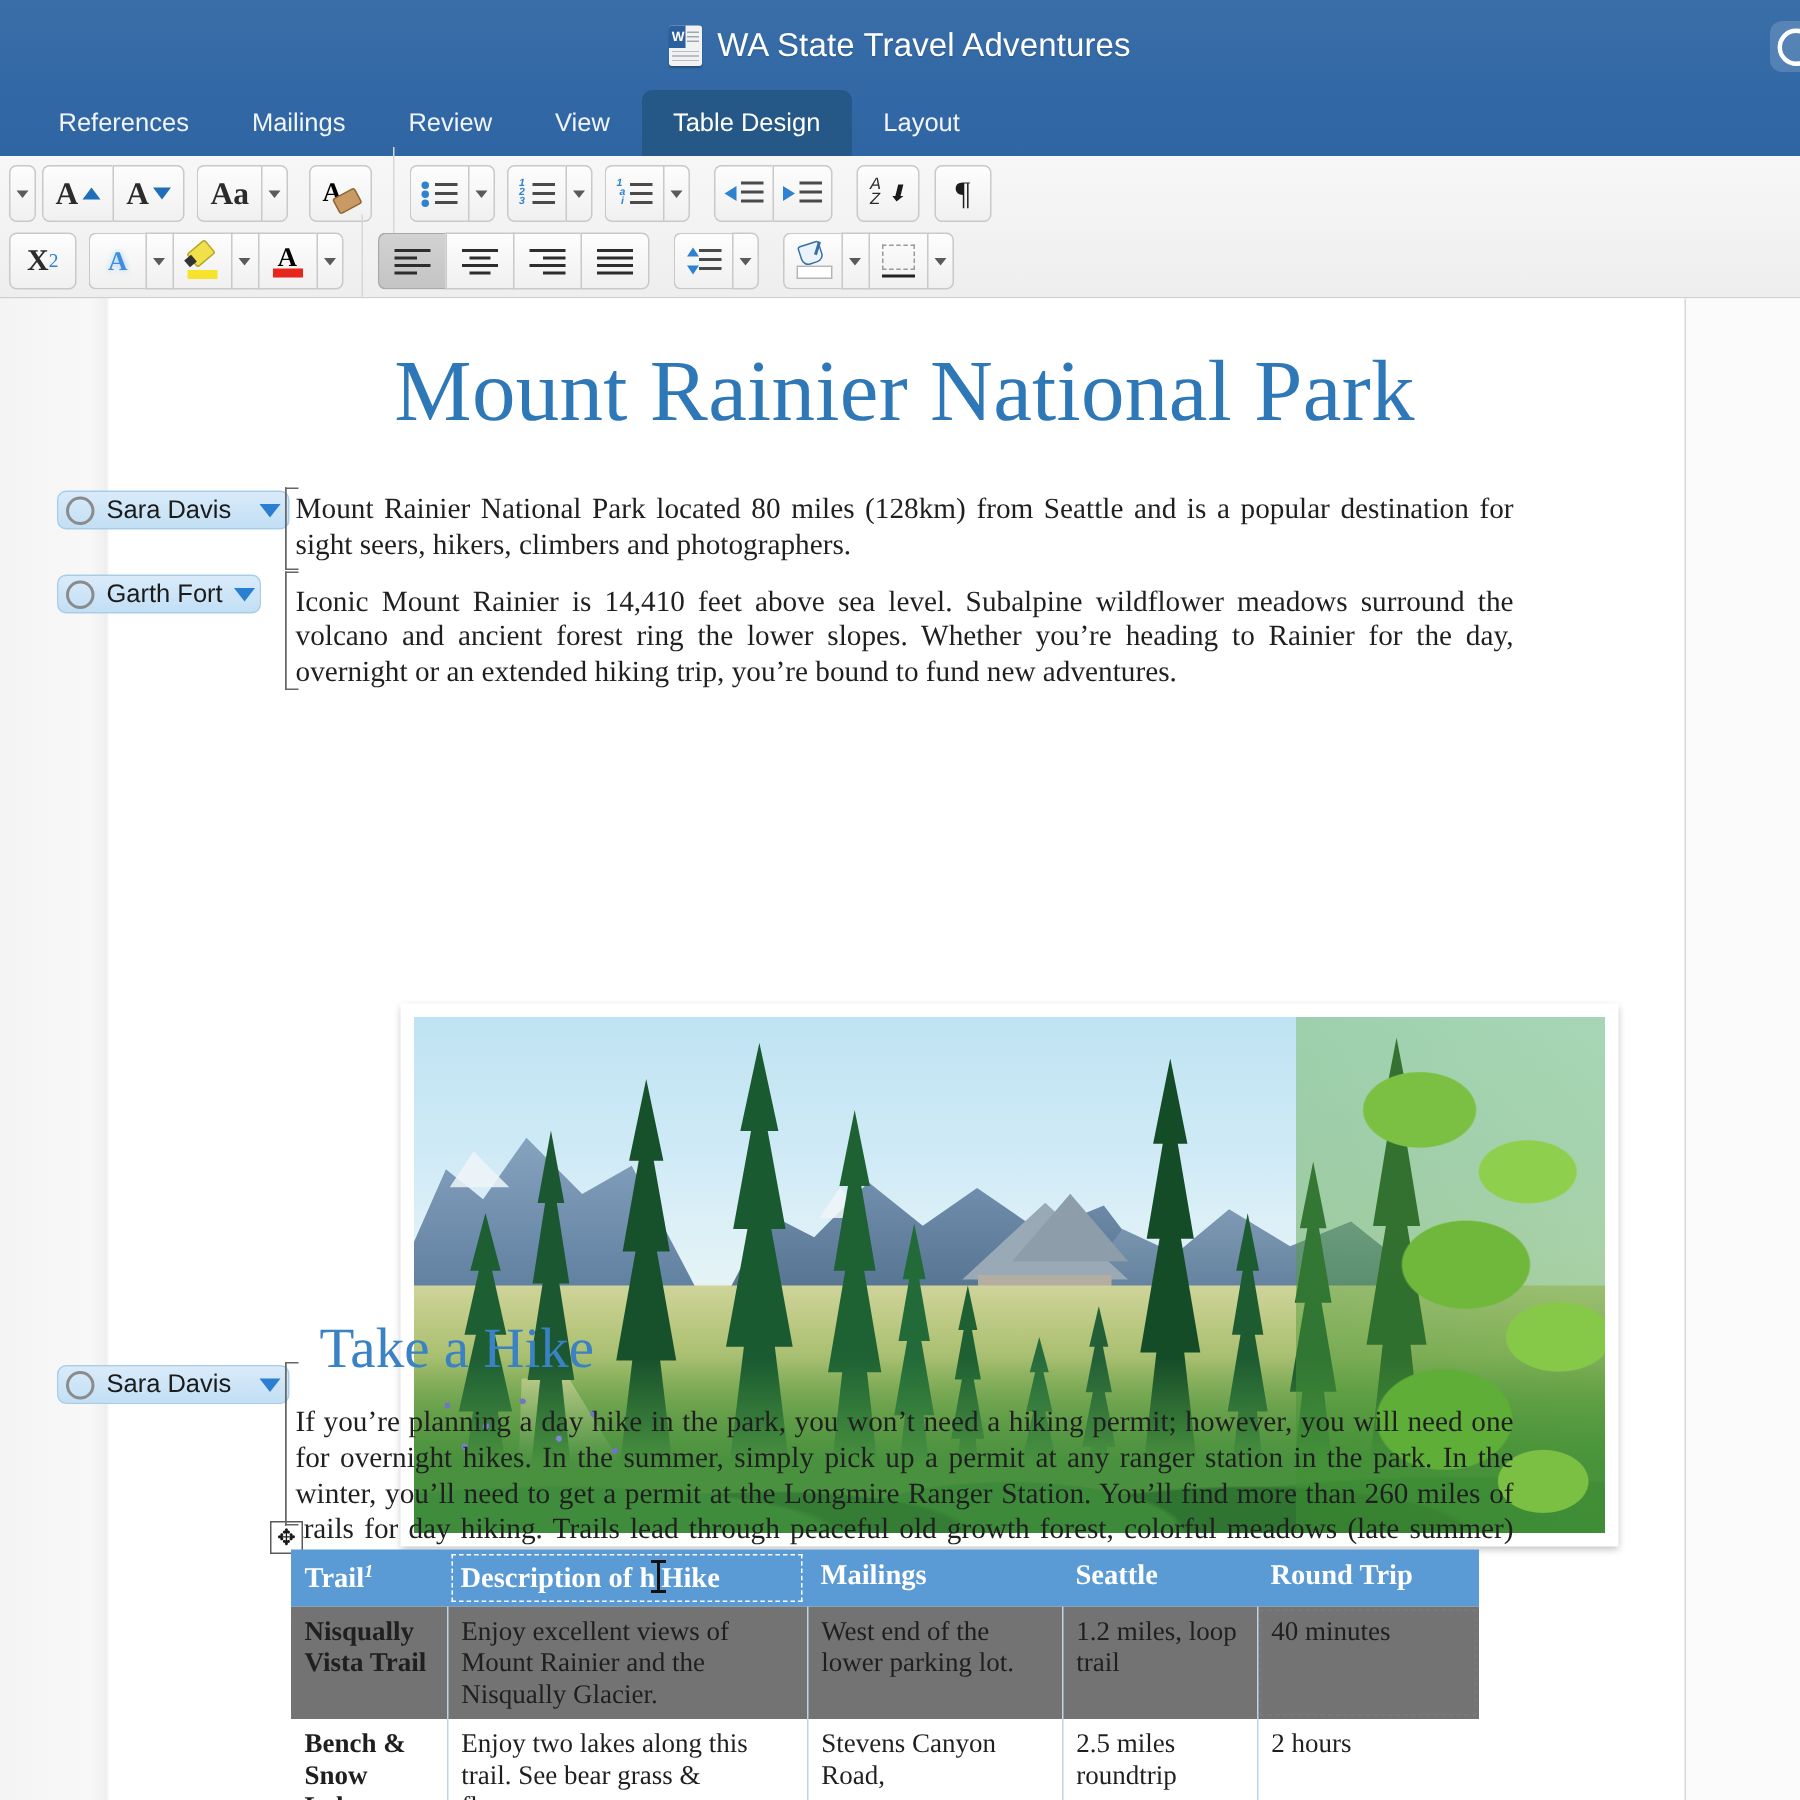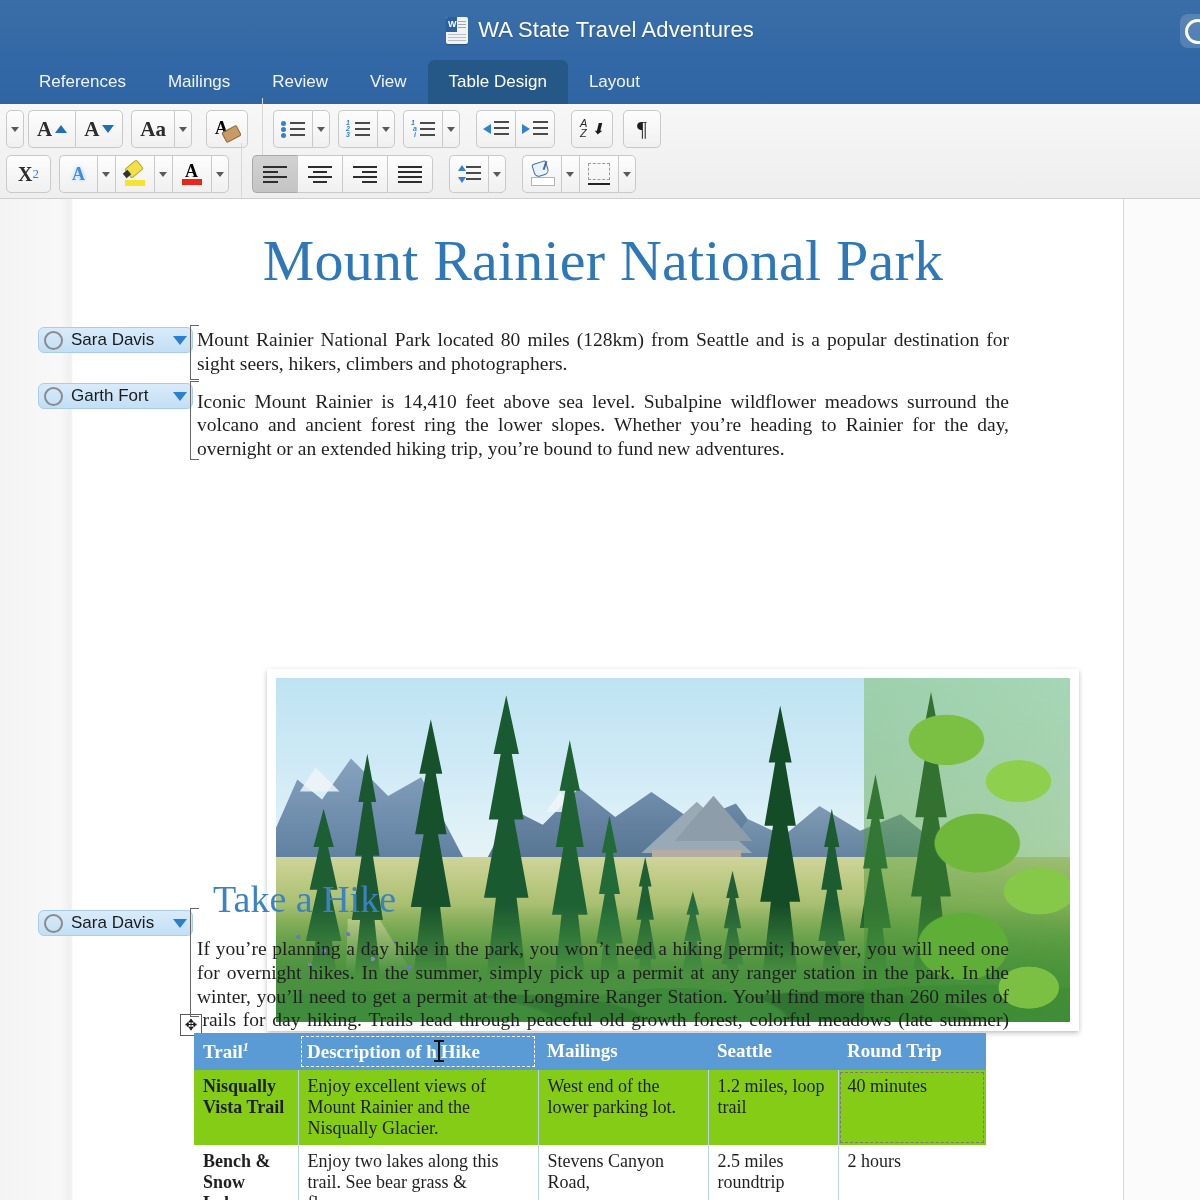--- a/index.html
+++ b/index.html
@@ -289,21 +289,21 @@
     table-layout:fixed;
   }
   .tbl th{
     background:#5b9bd5;color:#ffffff;font-size:19px;font-weight:bold;
     text-align:left;padding:7px 9px;vertical-align:top;border:none;
   }
   .tbl td{
     font-size:18px;color:#1f1f1f;padding:6px 9px;vertical-align:top;
     border-right:1px solid #bcd4e8;
   }
-  .tbl tr.alt td{background:#84cc16;}
+  .tbl tr.alt td{background:#737373;}
   .tbl tr.plain td{background:#ffffff;border-bottom:1px solid #bcd4e8;}
   .tbl td.firstcol{font-weight:bold;}
   .tbl td:last-child{border-right:none;}
   .tbl th.selcell{outline:1.5px dashed #ffffff;outline-offset:-4px;}
   .tbl td.selcell{outline:1.5px dashed #7a7a7a;outline-offset:-3px;}
   .col1{width:104px;}.col2{width:240px;}.col3{width:170px;}.col4{width:130px;}.col5{width:148px;}
   .sup{font-size:12px;vertical-align:super;font-style:italic;}
   .ibeam{
     display:inline-block;width:2px;height:22px;background:#111;vertical-align:-4px;
     position:relative;margin:0 1px;
@@ -701,21 +701,21 @@
     <div class="page-right-gutter"></div>
 
     <div class="cmt" style="left:38px;top:128px;width:155px;">
       <span class="circ"></span>
       <span class="nm">Sara Davis</span>
       <span class="arr"></span>
     </div>
     <div class="cmt-brk" style="left:190px;top:126px;height:54px;"></div>
     <div class="cmt-brk btm" style="left:190px;top:126px;height:54px;border-left:1.5px solid #666;border-top:none;border-bottom:1.5px solid #666;"></div>
 
-    <div class="cmt" style="left:38px;top:184px;width:155px;">
+    <div class="cmt" style="left:38px;top:184px;width:136px;">
       <span class="circ"></span>
       <span class="nm">Garth Fort</span>
       <span class="arr"></span>
     </div>
     <div class="cmt-brk" style="left:190px;top:182px;height:78px;"></div>
     <div class="cmt-brk btm" style="left:190px;top:182px;height:78px;border-left:1.5px solid #666;border-top:none;border-bottom:1.5px solid #666;"></div>
 
     <div class="cmt" style="left:38px;top:711px;width:155px;">
       <span class="circ"></span>
       <span class="nm">Sara Davis</span>

